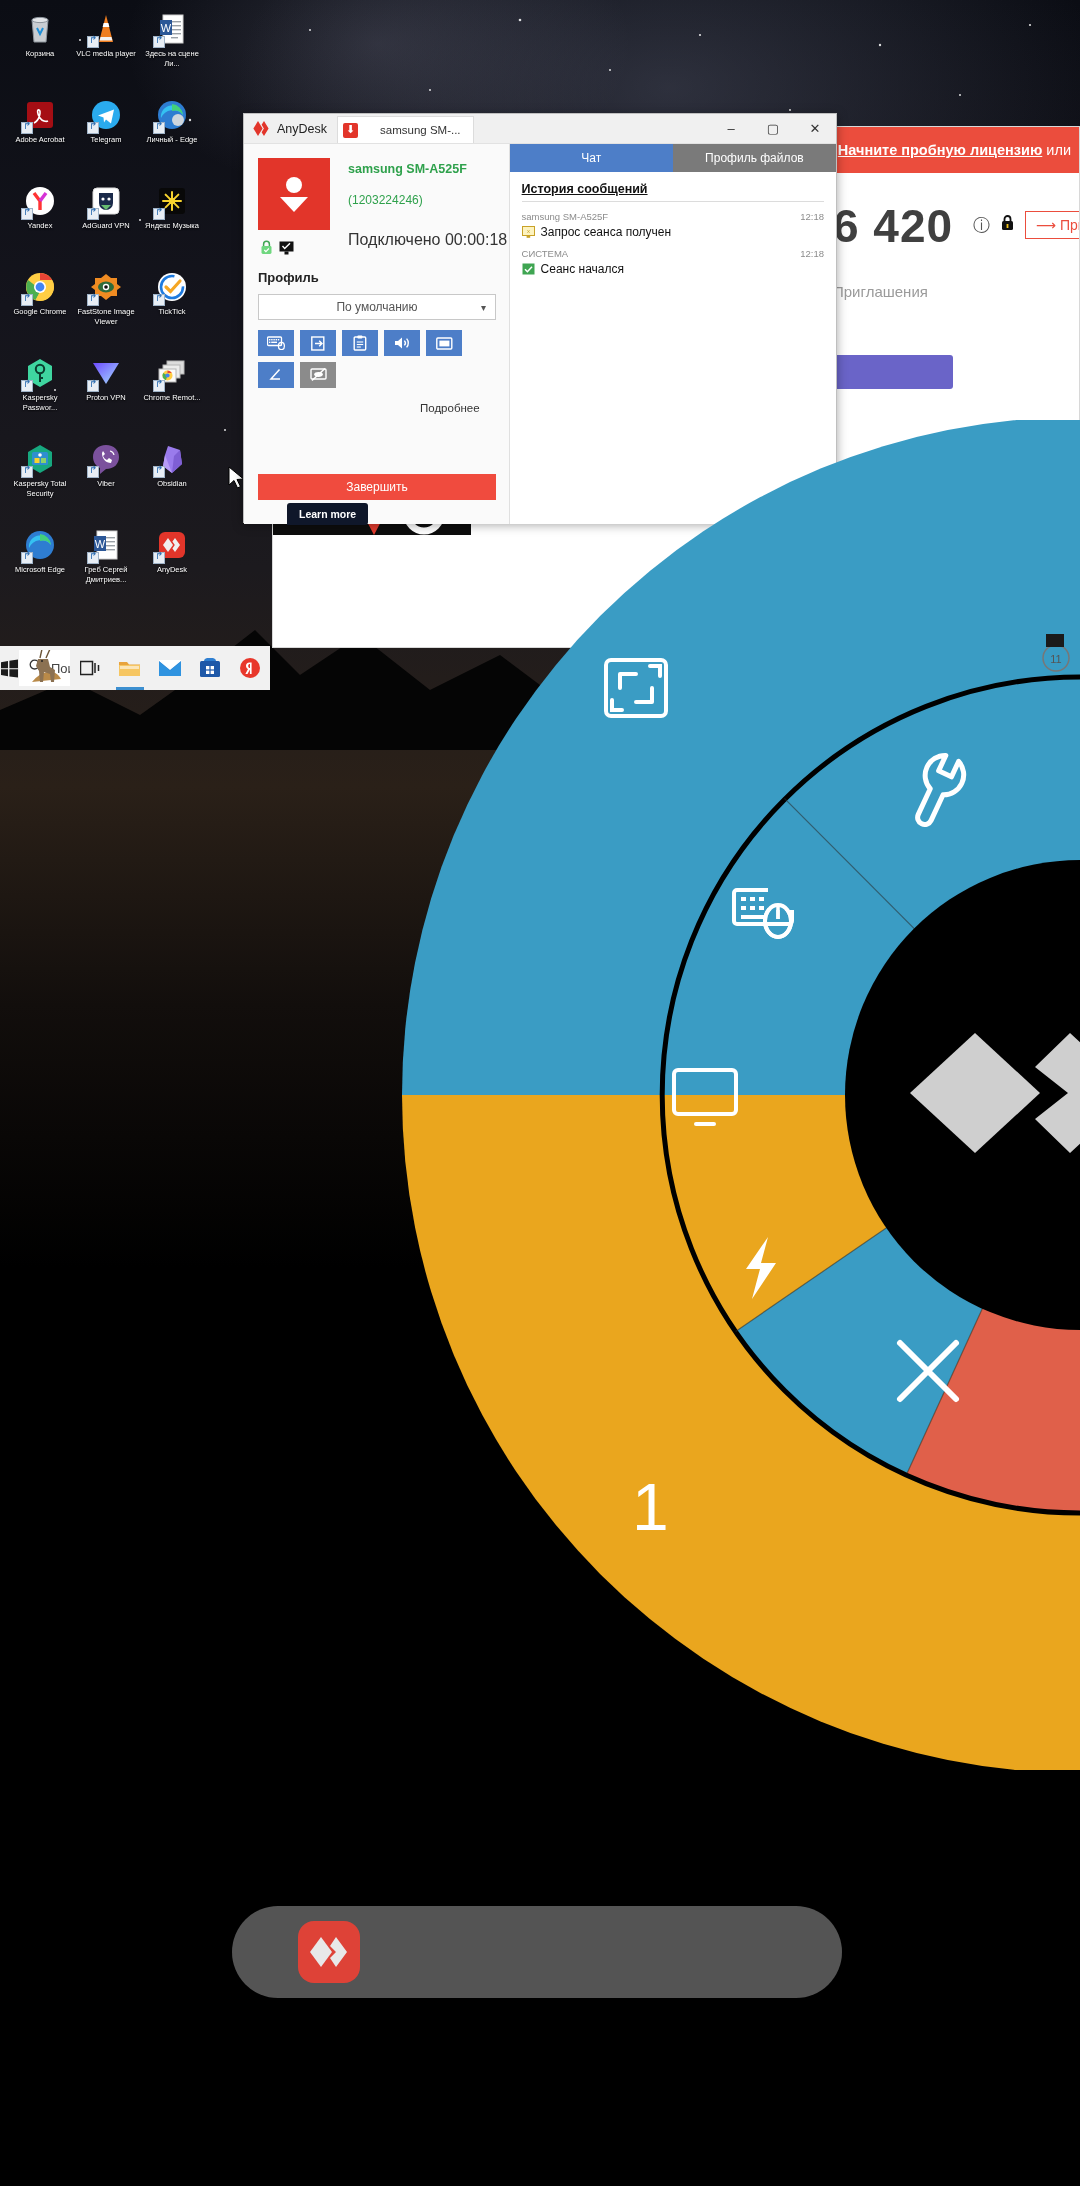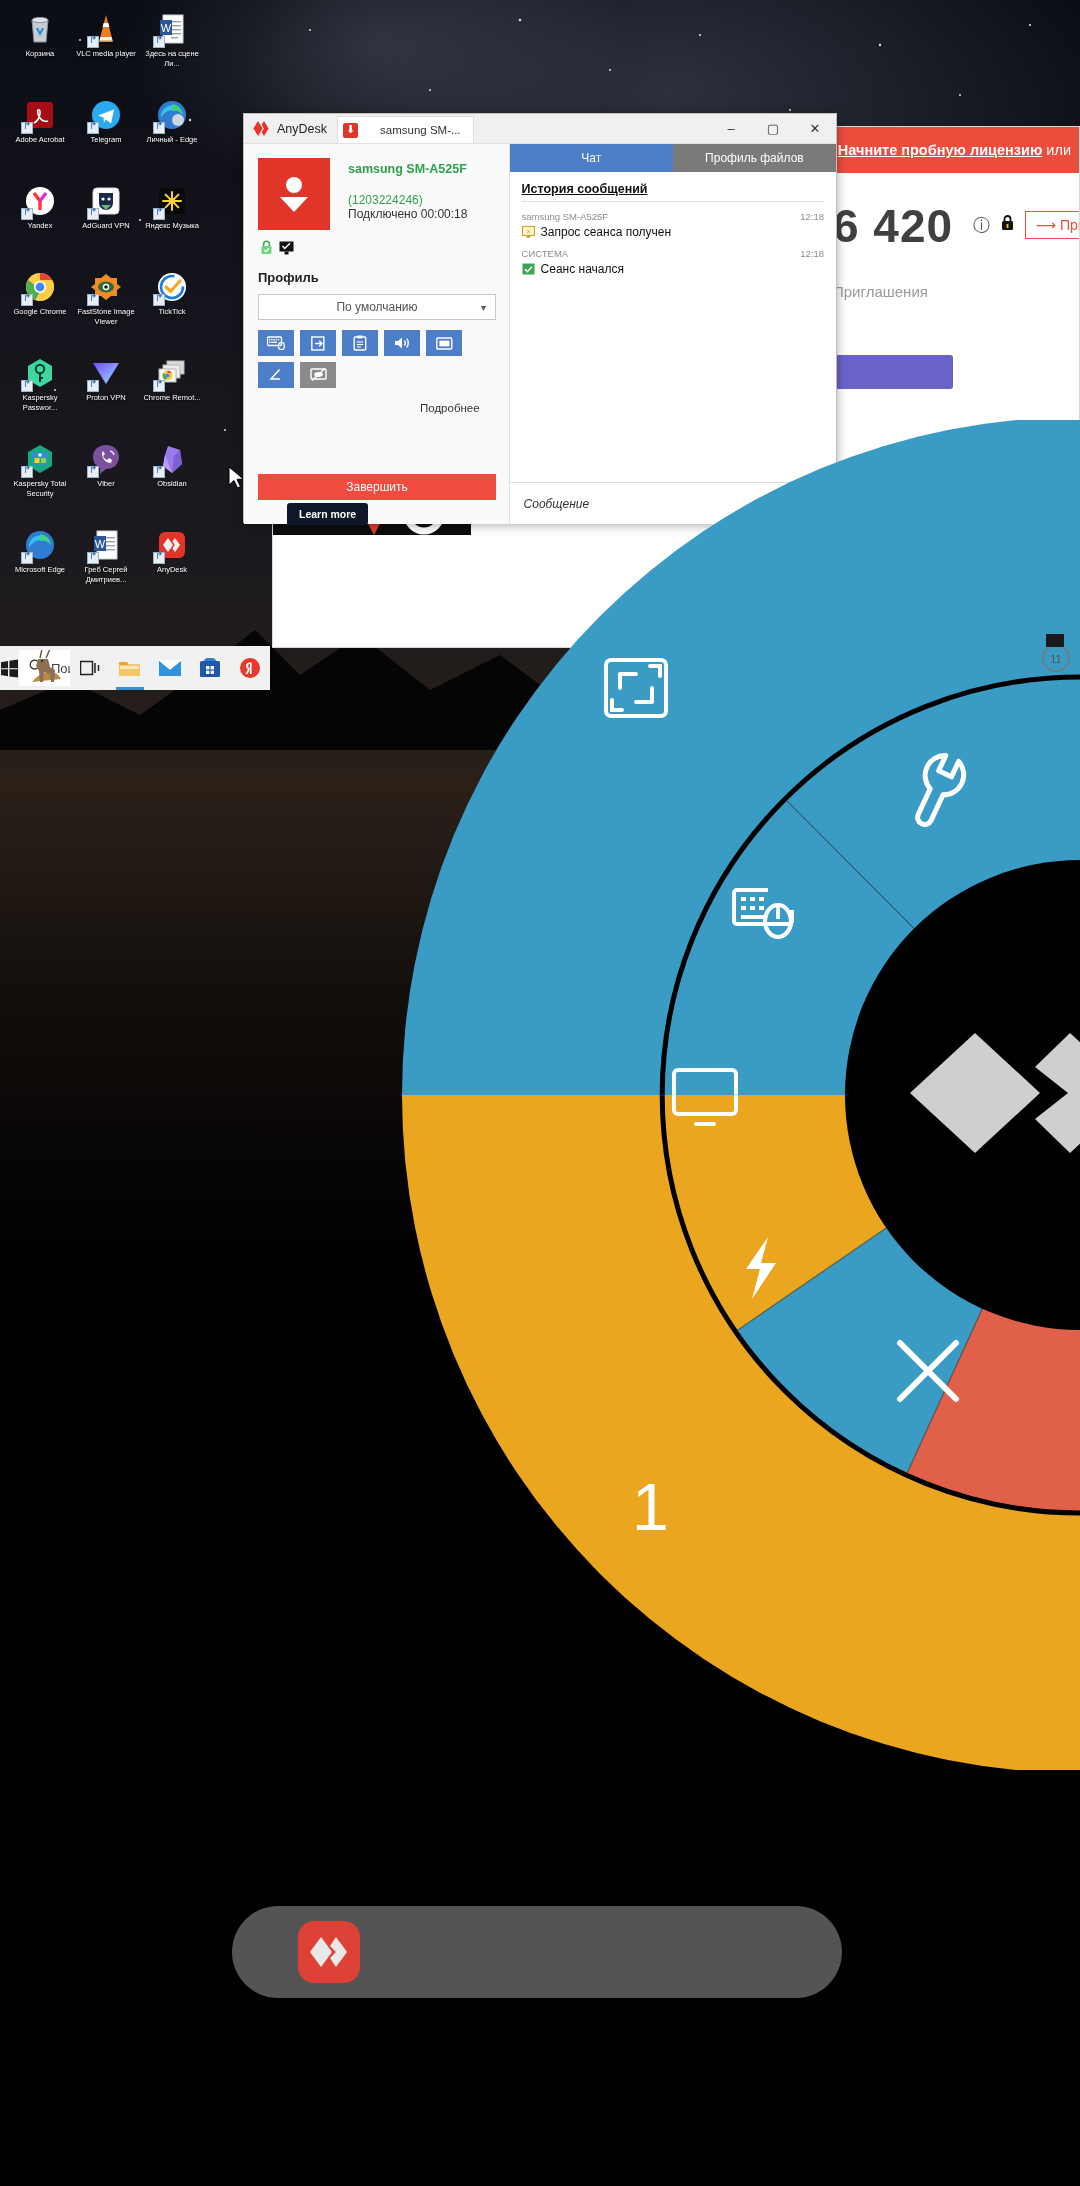--- a/index.html
+++ b/index.html
@@ -79,21 +79,21 @@
   #ad-winbtns { margin-left:auto; display:flex; }
   #ad-winbtns div { width:42px; height:30px; display:flex; align-items:center; justify-content:center;
                     font-size:13px; color:#333; }
 
   #ad-body { display:flex; height:380px; }
   #ad-left { width:266px; background:#fafafa; border-right:1px solid #e0e0e0; position:relative; padding:14px; }
   #ad-avatar { width:72px; height:72px; background:#e2352a; display:flex; align-items:center; justify-content:center; }
   #ad-peer { position:absolute; left:104px; top:18px; }
   #ad-peer .nm { font-size:12.5px; font-weight:bold; color:#2fa14c; }
   #ad-peer .id { font-size:12px; color:#2fa14c; margin-top:17px; }
-  #ad-peer .st { font-size:12px; color:#333; margin-top:0; }
+  #ad-peer .st { font-size:16px; color:#333; margin-top:24px; }
   #ad-badges { position:absolute; left:16px; top:96px; display:flex; gap:6px; align-items:center; }
   #ad-profile-h { position:absolute; left:14px; top:126px; font-size:13px; font-weight:bold; color:#222; }
   #ad-select { position:absolute; left:14px; top:150px; width:238px; height:26px; background:#fff;
                border:1px solid #c8c8c8; display:flex; align-items:center; justify-content:center;
                font-size:12px; color:#555; }
   #ad-select .chev { position:absolute; right:9px; font-size:10px; color:#555; }
   #ad-tools { position:absolute; left:14px; top:186px; display:flex; flex-wrap:wrap; gap:6px; width:244px; }
   .tbtn { width:36px; height:26px; background:#4d7ec8; display:flex; align-items:center;
           justify-content:center; color:#fff; font-size:13px; }
   .tbtn.grey { background:#8b8b8b; }
@@ -633,23 +633,20 @@
           <span class="mi">
             <svg width="13" height="12" viewBox="0 0 13 12">
                 <rect x="0.5" y="0.5" width="12" height="11" fill="#3fa552"></rect>
                 <path d="M3 6.2 l2.4 2.5 l4.6-5" stroke="#fff" stroke-width="1.5" fill="none"></path>
               </svg>
           </span>
           <span>Сеанс начался</span>
         </div>
       </div>
 
-      <div id="ad-compose">
-        <span>Сообщение</span>
-      </div>
     </div>
   </div>
 </div>
 
 <div id="radial">
   <svg width="1080" height="2186" viewBox="0 0 1080 2186">
     <defs>
 
       <clipPath id="halfclip">
           <rect x="330" y="420" width="750" height="1350"></rect>

